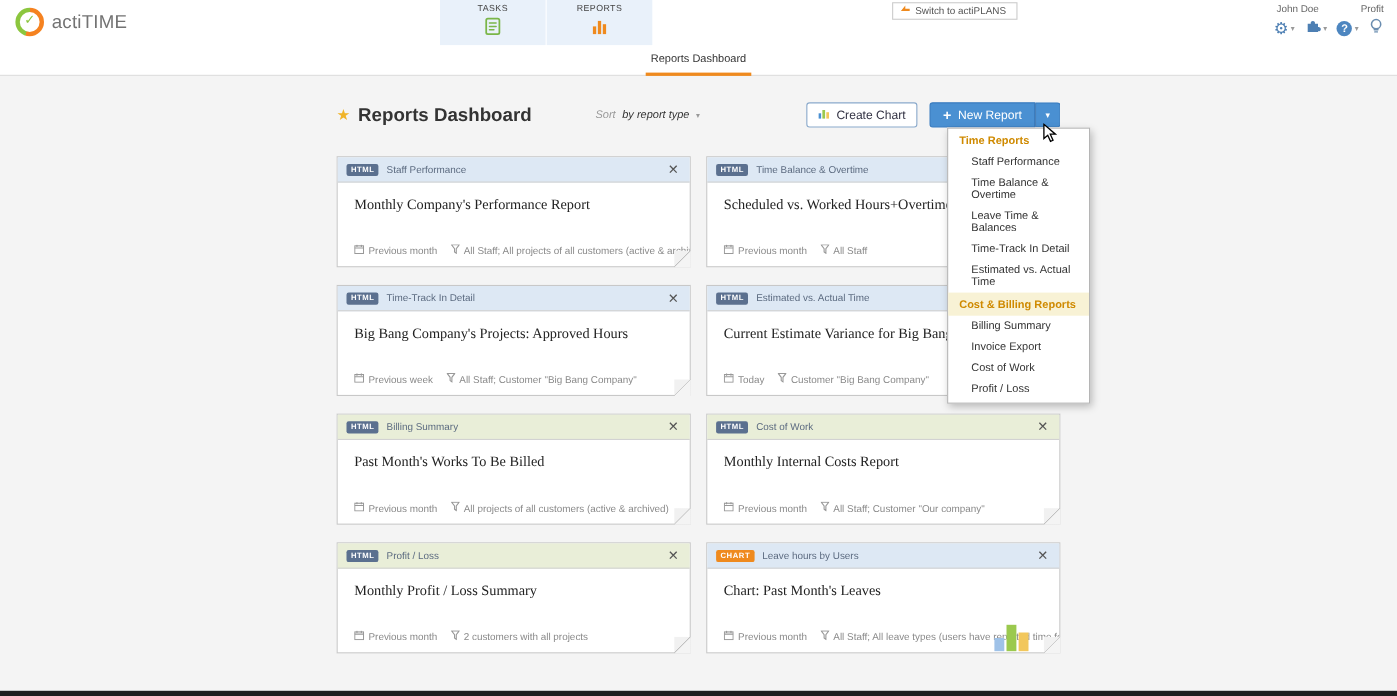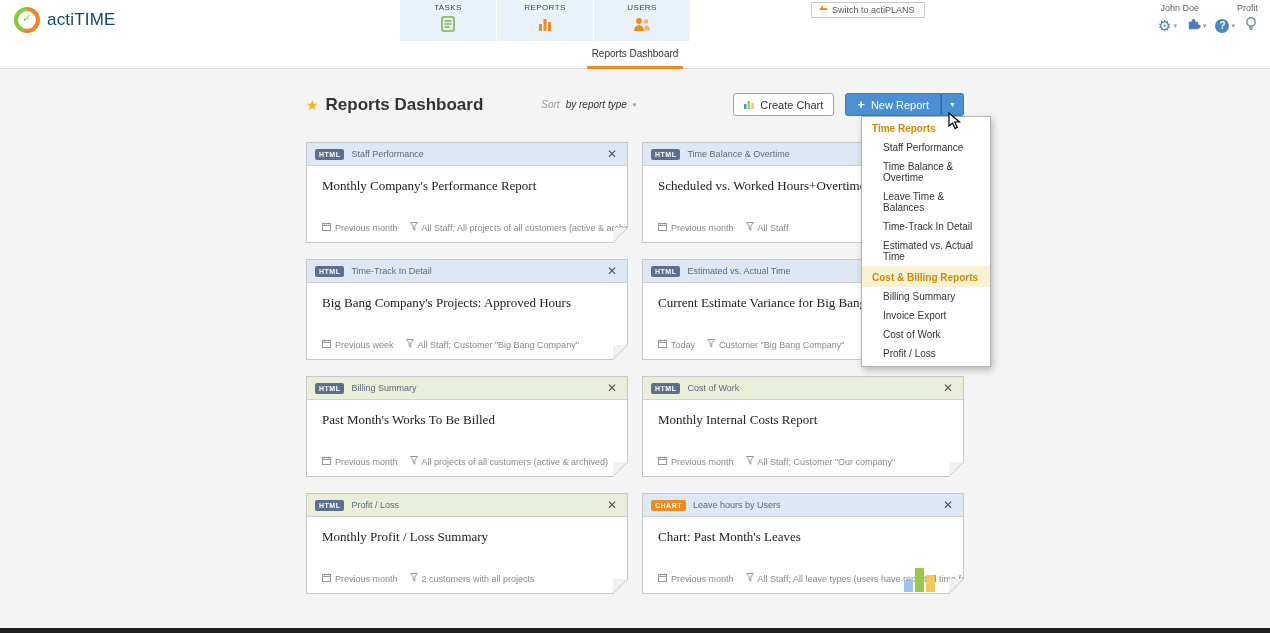--- a/index.html
+++ b/index.html
@@ -10,21 +10,21 @@
   }
 
   
   .topnav { position:absolute; top:0; left:0; width:1270px; height:69px;
             background:#fff; border-bottom:1px solid #ddd; z-index:5; }
   .logo { position:absolute; left:14px; top:7px; display:flex; align-items:center; gap:7px; cursor:pointer; }
   .logo-ring { width:26px; height:26px; border-radius:50%;
                background:conic-gradient(#f58220 0 55%, #8cc63e 55% 100%); position:relative; }
   .logo-ring::after { content:""; position:absolute; inset:4px; background:#fff; border-radius:50%; }
   .logo-check { position:absolute; left:8px; top:4px; z-index:2; color:#8cc63e; font-size:12px; font-weight:bold; }
-  .logo-text { font-size:17px; color:#0c4a6e; letter-spacing:.2px; }
+  .logo-text { font-size:17px; color:#737373; letter-spacing:.2px; }
 
   .tabs { position:absolute; left:400px; top:0; display:flex; }
   .tab { width:96px; height:41px; background:#e9f1fa; margin-right:1px;
          display:flex; flex-direction:column; align-items:center; cursor:pointer; }
   .tab-label { font-size:8px; letter-spacing:.4px; color:#444; margin-top:3px; }
   .tab-icon { margin-top:2px; }
 
   .switch-btn { position:absolute; left:811px; top:2px; width:114px; height:16px;
                 border:1px solid #ccc; background:#fff; display:flex; align-items:center;
                 gap:4px; padding:0 6px; font-size:9px; color:#555; cursor:pointer; }
@@ -122,31 +122,20 @@
     <div class="tab">
       <span class="tab-label">REPORTS</span>
       <span class="tab-icon">
         <svg width="20" height="20" viewBox="0 0 20 20">
             <rect x="4" y="10" width="3" height="7" fill="#ef8a1e"></rect>
             <rect x="8.5" y="5" width="3" height="12" fill="#ef8a1e"></rect>
             <rect x="13" y="8" width="3" height="9" fill="#ef8a1e"></rect>
           </svg>
       </span>
     </div>
-    <div class="tab">
-      <span class="tab-label">USERS</span>
-      <span class="tab-icon">
-        <svg width="20" height="20" viewBox="0 0 20 20">
-            <circle cx="7" cy="7" r="3" fill="#ef8a1e"></circle>
-            <path d="M2 17 c0-4 3-6 5-6 s5 2 5 6 z" fill="#ef8a1e"></path>
-            <circle cx="14" cy="7.5" r="2.3" fill="#f6b45e"></circle>
-            <path d="M11.5 16.5 c0-3.4 2-5 3.2-5 s3.3 1.6 3.3 5 z" fill="#f6b45e"></path>
-          </svg>
-      </span>
-    </div>
   </nav>
 
   <div class="switch-btn">
     <span>
       <svg width="10" height="10" viewBox="0 0 10 10">
           <path d="M1 6 L5 1 L5 4 L9 4 L9 6 Z" fill="#ef8a1e"></path>
         </svg>
     </span>
     <span>Switch to actiPLANS</span>
   </div>

